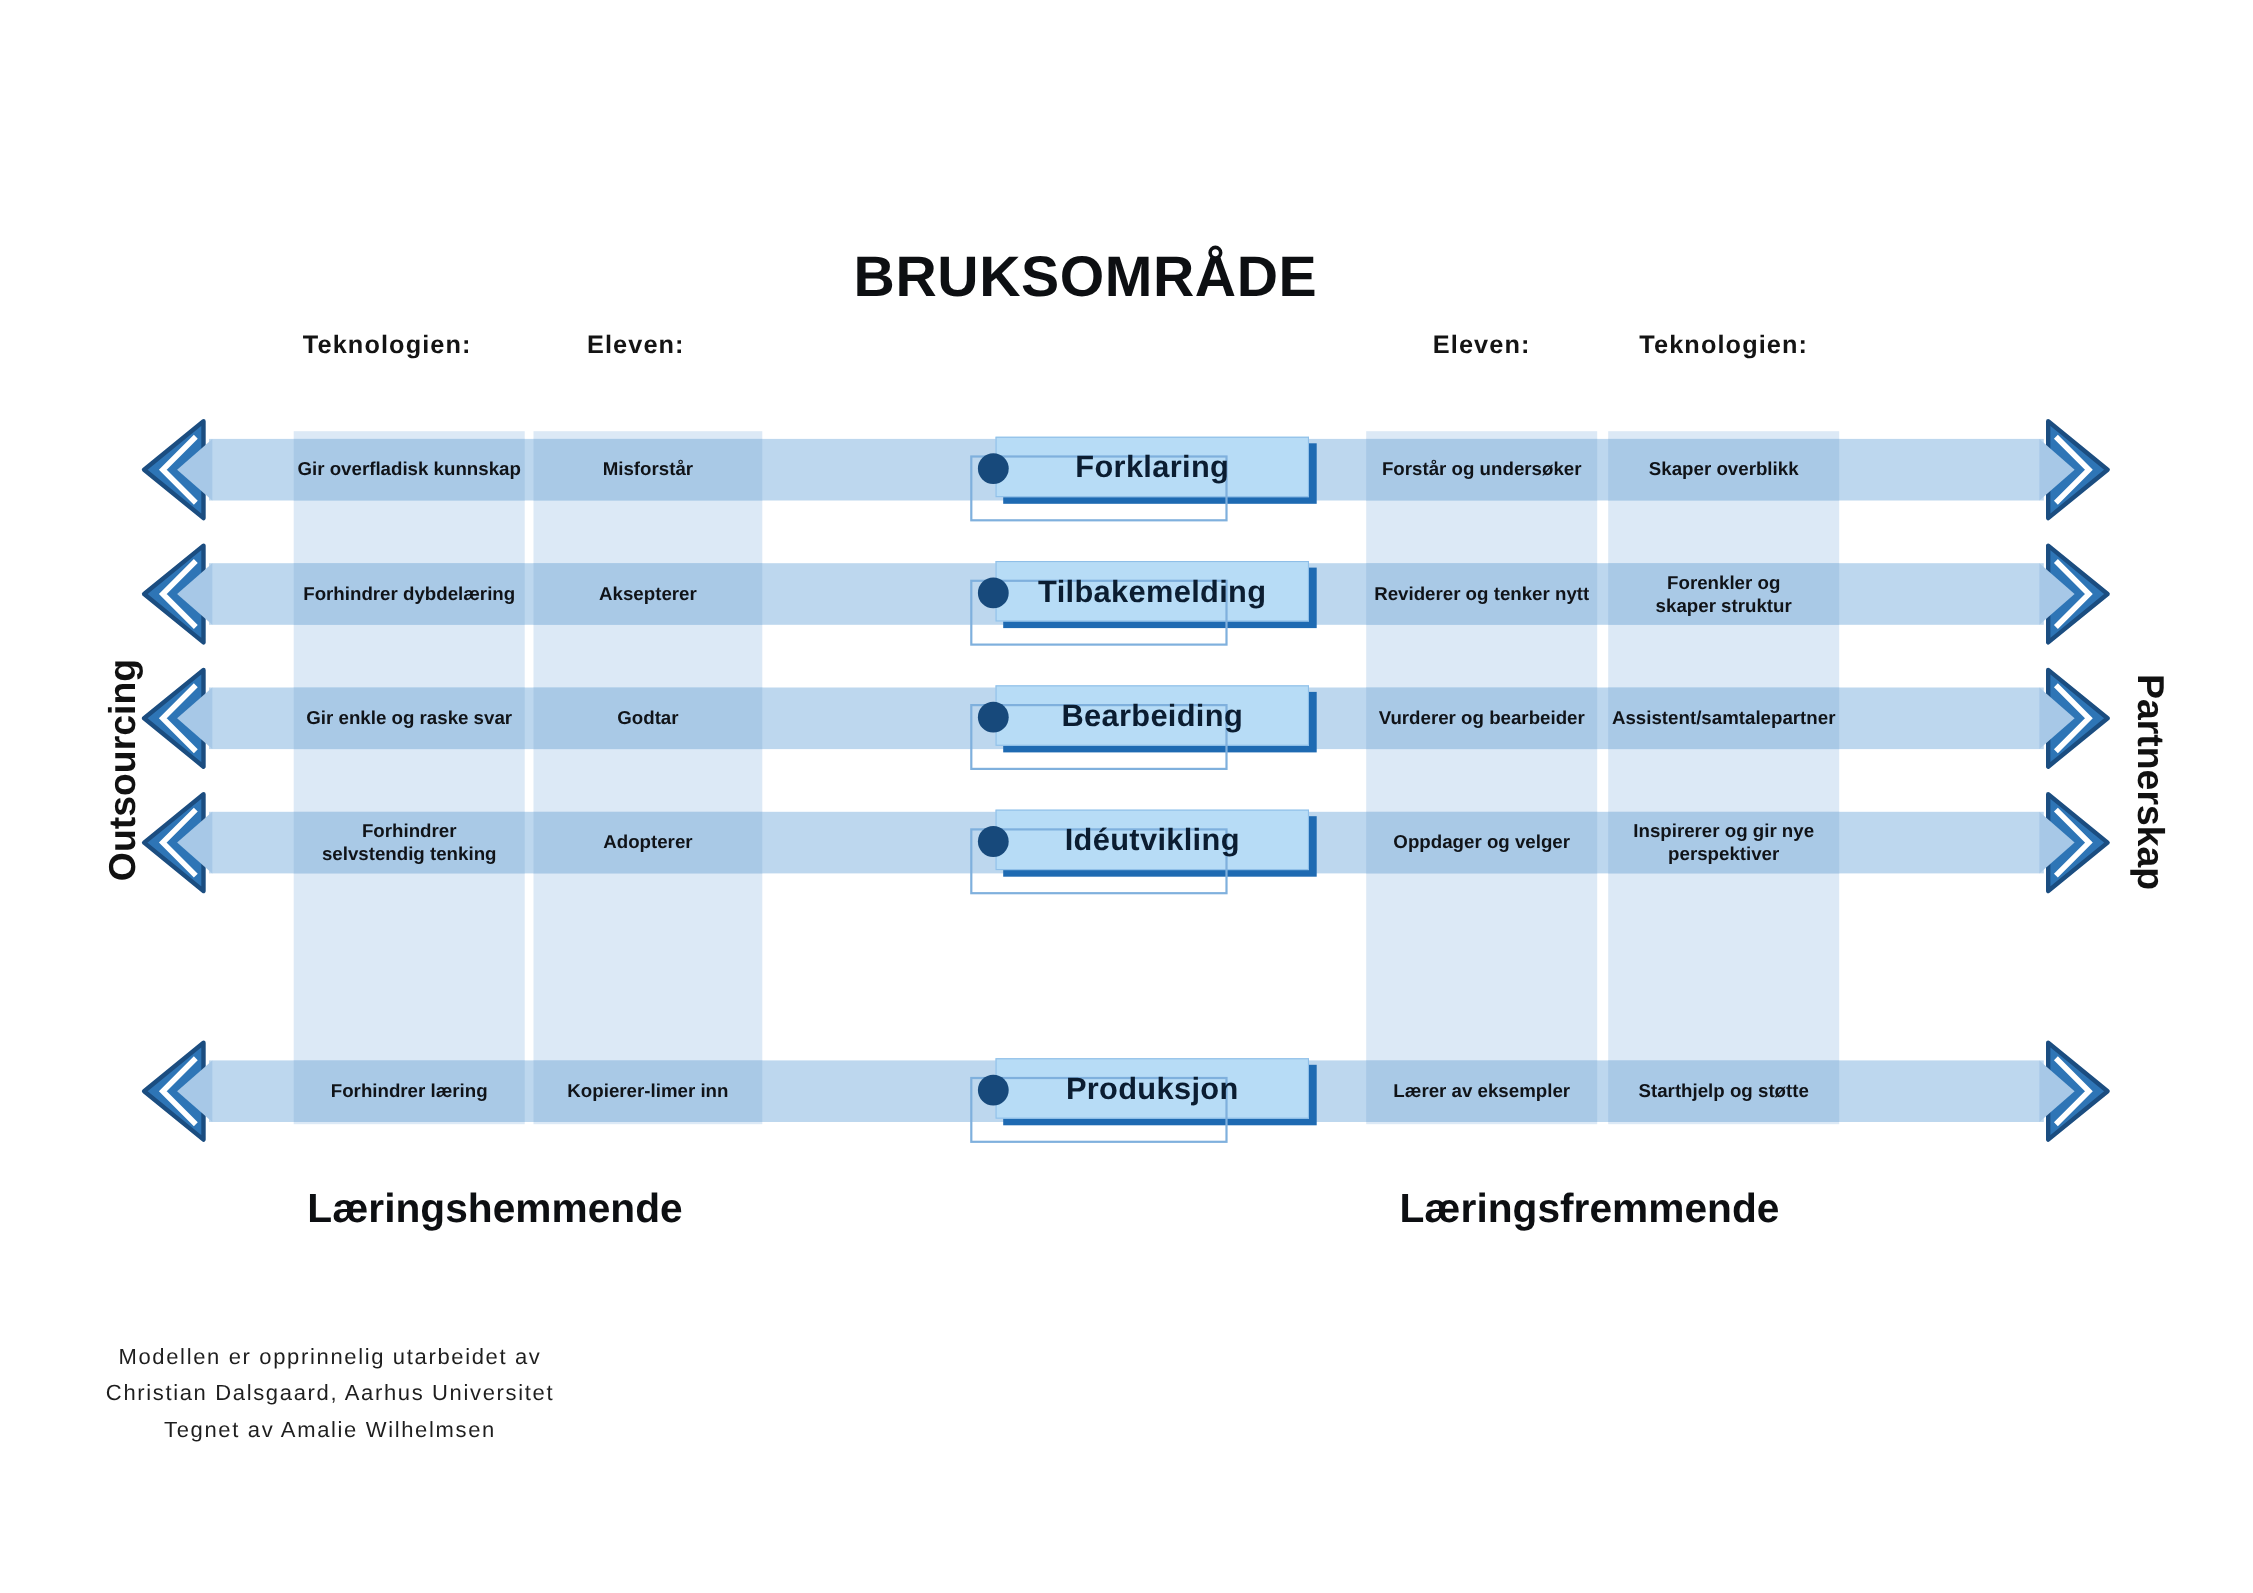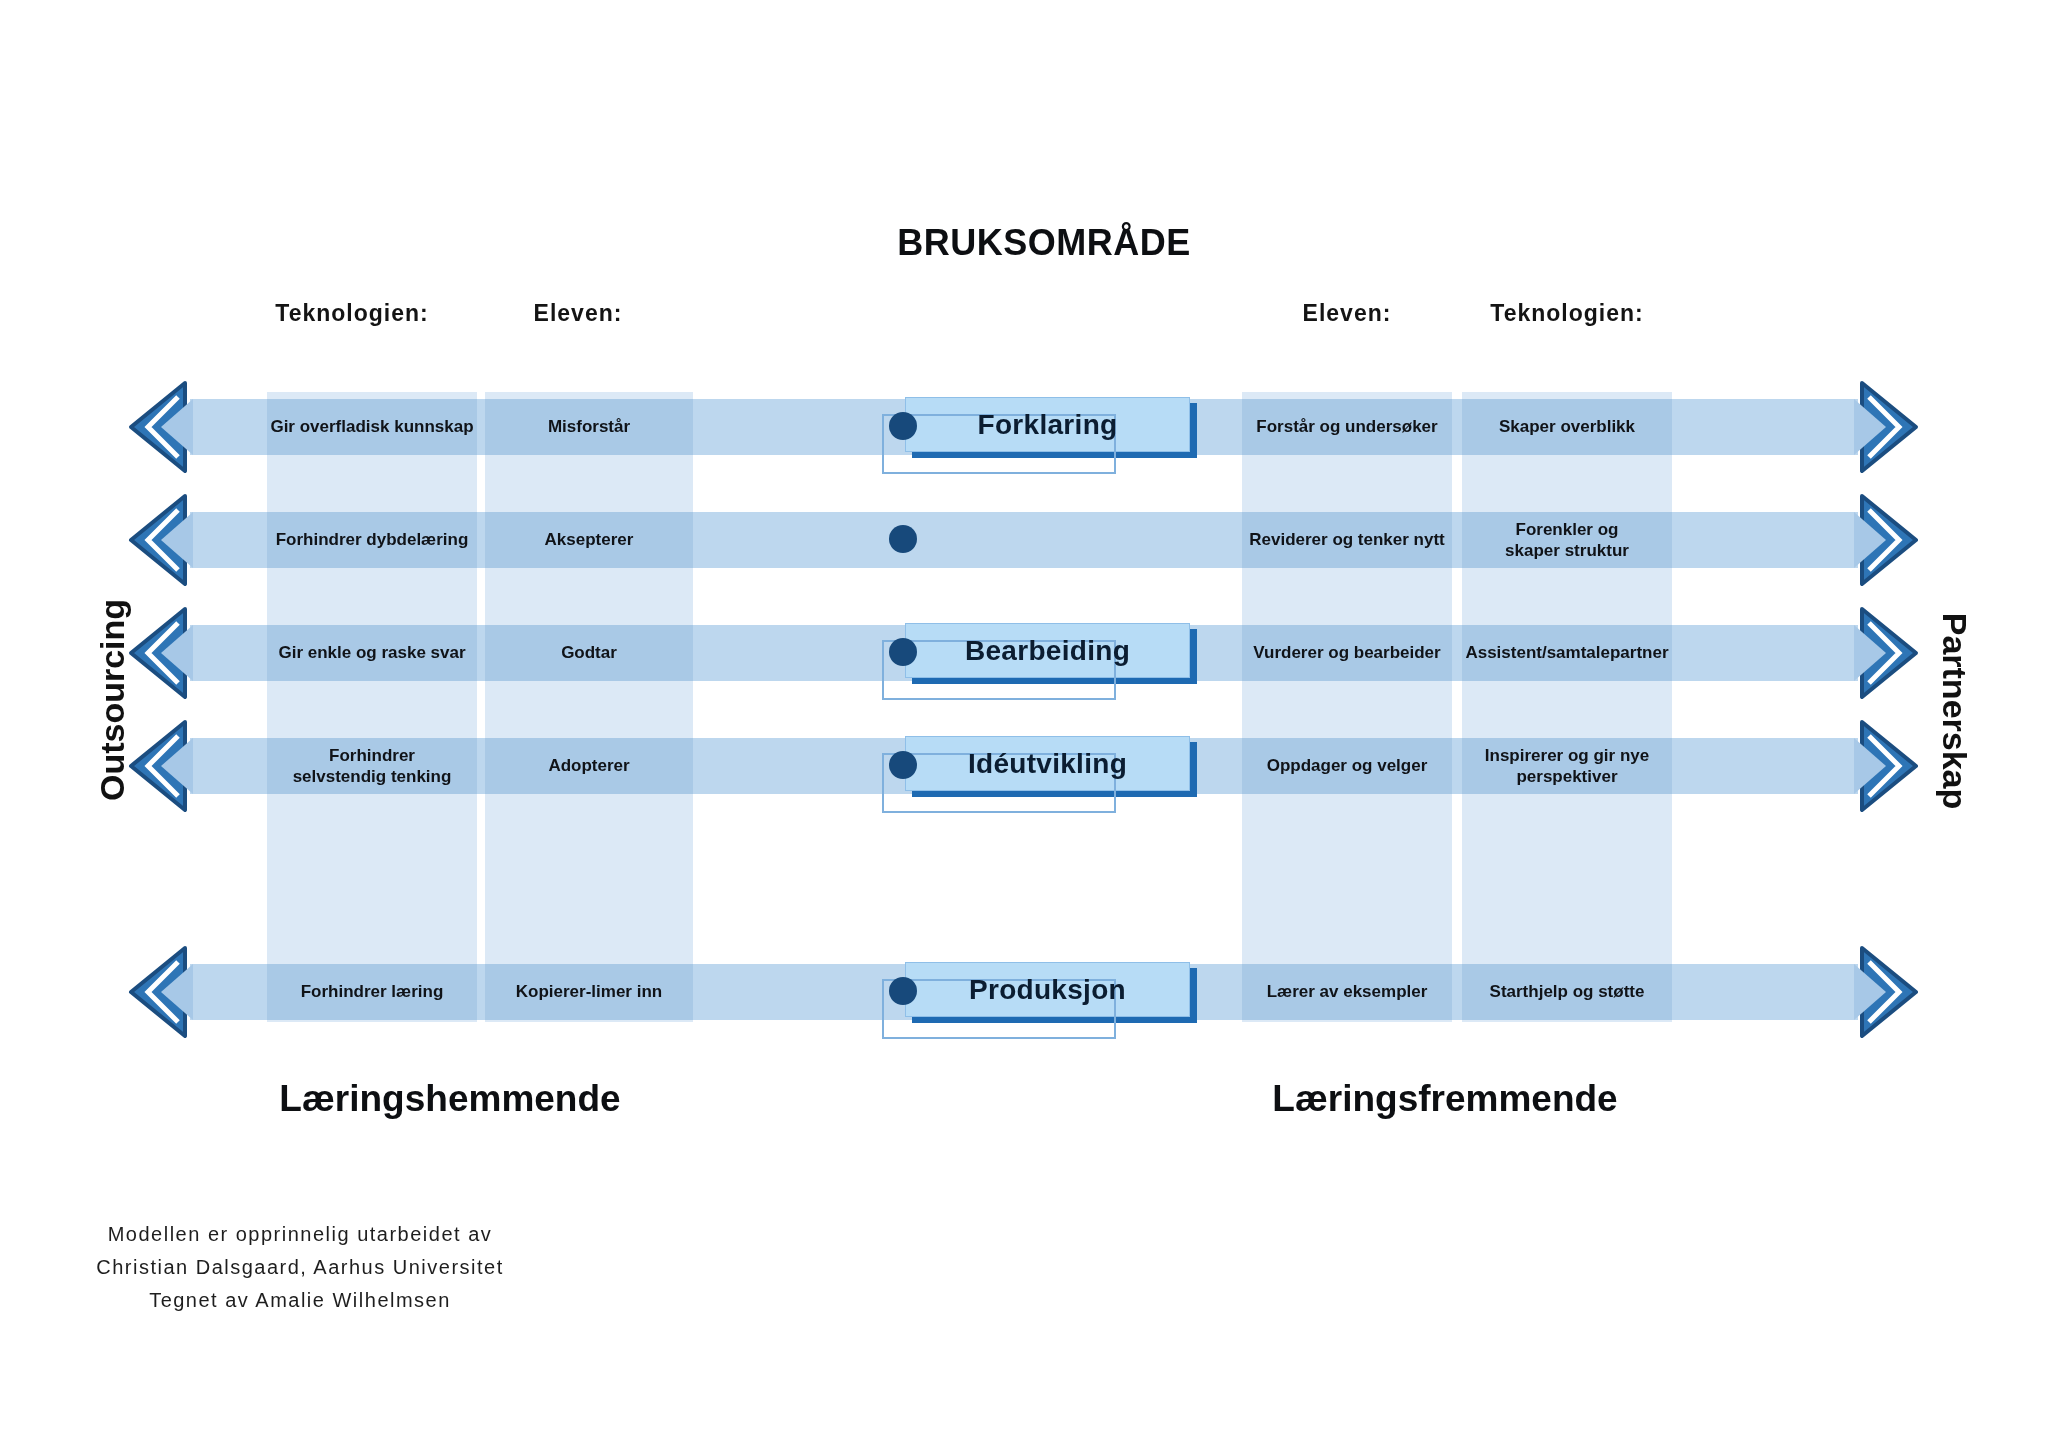--- a/index.html
+++ b/index.html
@@ -1,20 +1,20 @@
 <!DOCTYPE html>
 <html><head>
 <meta charset="utf-8">
 <style>
   html,body{margin:0;padding:0;background:#ffffff;}
   .page{position:relative;width:2048px;height:1448px;background:#ffffff;overflow:hidden;
         font-family:"Liberation Sans","DejaVu Sans",sans-serif;color:#121418;}
 
-  .title{position:absolute;left:844px;top:222px;width:400px;text-align:center;
-         font-size:36px;font-weight:bold;letter-spacing:.5px;color:#0d0f12;}
+  .title{position:absolute;left:776px;top:222px;width:400px;text-align:center;
+         font-size:52px;font-weight:bold;letter-spacing:.5px;color:#0d0f12;}
 
   .hdr{position:absolute;top:264px;width:260px;text-align:center;
        font-size:23px;font-weight:bold;letter-spacing:1px;color:#141414;margin-top:36px;}
   .hdr-lt{left:222px;} .hdr-le{left:448px;} .hdr-re{left:1217px;} .hdr-rt{left:1437px;}
 
   .strip{position:absolute;top:392px;height:630px;background:#dce9f6;z-index:0;}
   .strip-a{left:267px;width:210px;} .strip-b{left:485px;width:208px;}
   .strip-c{left:1242px;width:210px;} .strip-d{left:1462px;width:210px;}
 
   .row{position:absolute;left:0;width:2048px;height:56px;}
@@ -95,20 +95,23 @@
       </svg>
   </div>
 
   <div class="row" style="top:512px">
     <svg class="arrow arrow-left" viewBox="0 0 72 96">
         <use href="#chevron-arrow"></use>
       </svg>
     <div class="band"></div>
     <div class="cell cA">Forhindrer dybdelæring</div>
     <div class="cell cB">Aksepterer</div>
+    <div class="center-box">
+      <span class="center-text">Tilbakemelding</span>
+    </div>
     <div class="dot"></div>
     <div class="cell cC">Reviderer og tenker nytt</div>
     <div class="cell cD">Forenkler og
 skaper struktur</div>
     <svg class="arrow arrow-right" viewBox="0 0 72 96">
         <use href="#chevron-arrow"></use>
       </svg>
   </div>
 
   <div class="row" style="top:625px">

